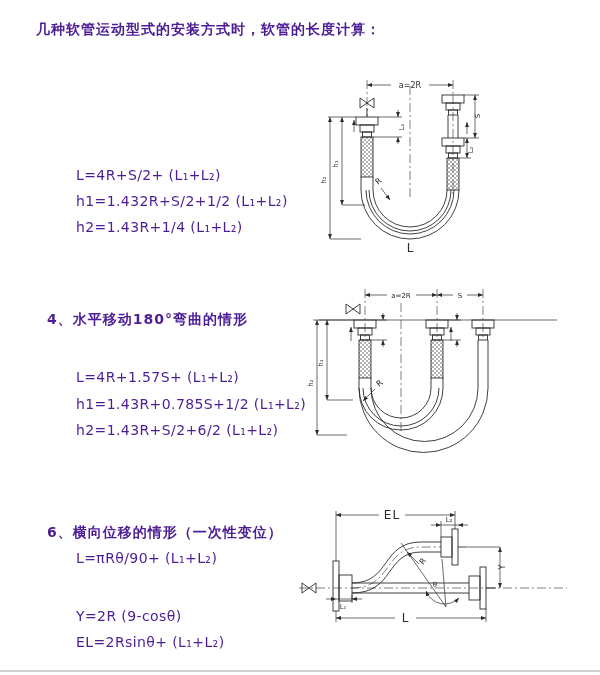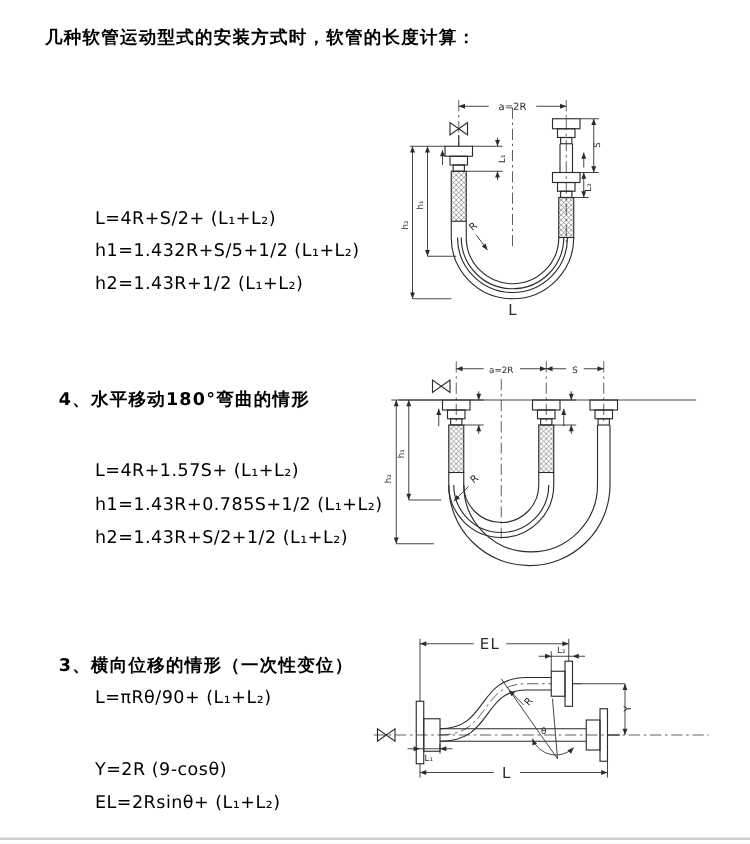--- a/index.html
+++ b/index.html
@@ -1,18 +1,18 @@
 <!DOCTYPE html>
 <html><head>
 <meta charset="utf-8">
 <style>
   html,body{margin:0;padding:0;background:#efefef;}
   .page{
     position:relative;width:600px;height:675px;background:#ffffff;
-    font-family:"DejaVu Sans","Liberation Sans",sans-serif;color:#000000;
+    font-family:"DejaVu Sans","Liberation Sans",sans-serif;color:#4c1d95;
     overflow:hidden;margin:0 auto;
   }
   .title{position:absolute;left:36px;top:21px;font-size:14px;font-weight:bold;letter-spacing:1px;}
   .sec-head{position:absolute;font-size:14px;font-weight:bold;letter-spacing:1px;white-space:nowrap;}
   .formula{position:absolute;font-size:14px;font-weight:400;letter-spacing:0.4px;white-space:nowrap;margin-top:31px;}
   .diagram{position:absolute;}
   .scan-edge{position:absolute;left:0;bottom:3px;width:100%;height:2px;background:#cfcfcf;}
   
   svg{overflow:visible;}
   .s  {stroke:#2b2b2b;stroke-width:0.9;fill:none;}
@@ -24,29 +24,29 @@
   .lbl-b{font-family:"DejaVu Sans","Liberation Sans",sans-serif;font-size:12px;fill:#2b2b2b;}
 </style>
 </head>
 <body>
 
 <div class="page">
 
   <div class="title">几种软管运动型式的安装方式时，软管的长度计算：</div>
 
   <div class="formula" style="left:76px;top:136px">L=4R+S/2+ (L₁+L₂)</div>
-  <div class="formula" style="left:76px;top:162px">h1=1.432R+S/5+1/2 (L₁+L₂)</div>
-  <div class="formula" style="left:76px;top:188px">h2=1.43R+1/2 (L₁+L₂)</div>
+  <div class="formula" style="left:76px;top:162px">h1=1.432R+S/2+1/2 (L₁+L₂)</div>
+  <div class="formula" style="left:76px;top:188px">h2=1.43R+1/4 (L₁+L₂)</div>
 
   <div class="sec-head" style="left:47px;top:311px">4、水平移动180°弯曲的情形</div>
   <div class="formula" style="left:76px;top:338px">L=4R+1.57S+ (L₁+L₂)</div>
   <div class="formula" style="left:76px;top:365px">h1=1.43R+0.785S+1/2 (L₁+L₂)</div>
-  <div class="formula" style="left:76px;top:391px">h2=1.43R+S/2+1/2 (L₁+L₂)</div>
-
-  <div class="sec-head" style="left:47px;top:524px">3、横向位移的情形（一次性变位）</div>
+  <div class="formula" style="left:76px;top:391px">h2=1.43R+S/2+6/2 (L₁+L₂)</div>
+
+  <div class="sec-head" style="left:47px;top:524px">6、横向位移的情形（一次性变位）</div>
   <div class="formula" style="left:76px;top:519px">L=πRθ/90+ (L₁+L₂)</div>
   <div class="formula" style="left:76px;top:577px">Y=2R (9-cosθ)</div>
   <div class="formula" style="left:76px;top:603px">EL=2Rsinθ+ (L₁+L₂)</div>
 
   <svg class="diagram" style="left:305px;top:72px" width="245" height="190" viewBox="0 0 245 190">
     <defs>
       <marker id="a1" viewBox="0 0 10 10" refX="9.5" refY="5" markerWidth="8" markerHeight="8" orient="auto-start-reverse">
         <path d="M0.5,1.5 L9.5,5 L0.5,8.5 Z" fill="#2b2b2b"></path>
       </marker>
       <pattern id="h1p" width="4" height="4" patternUnits="userSpaceOnUse">

